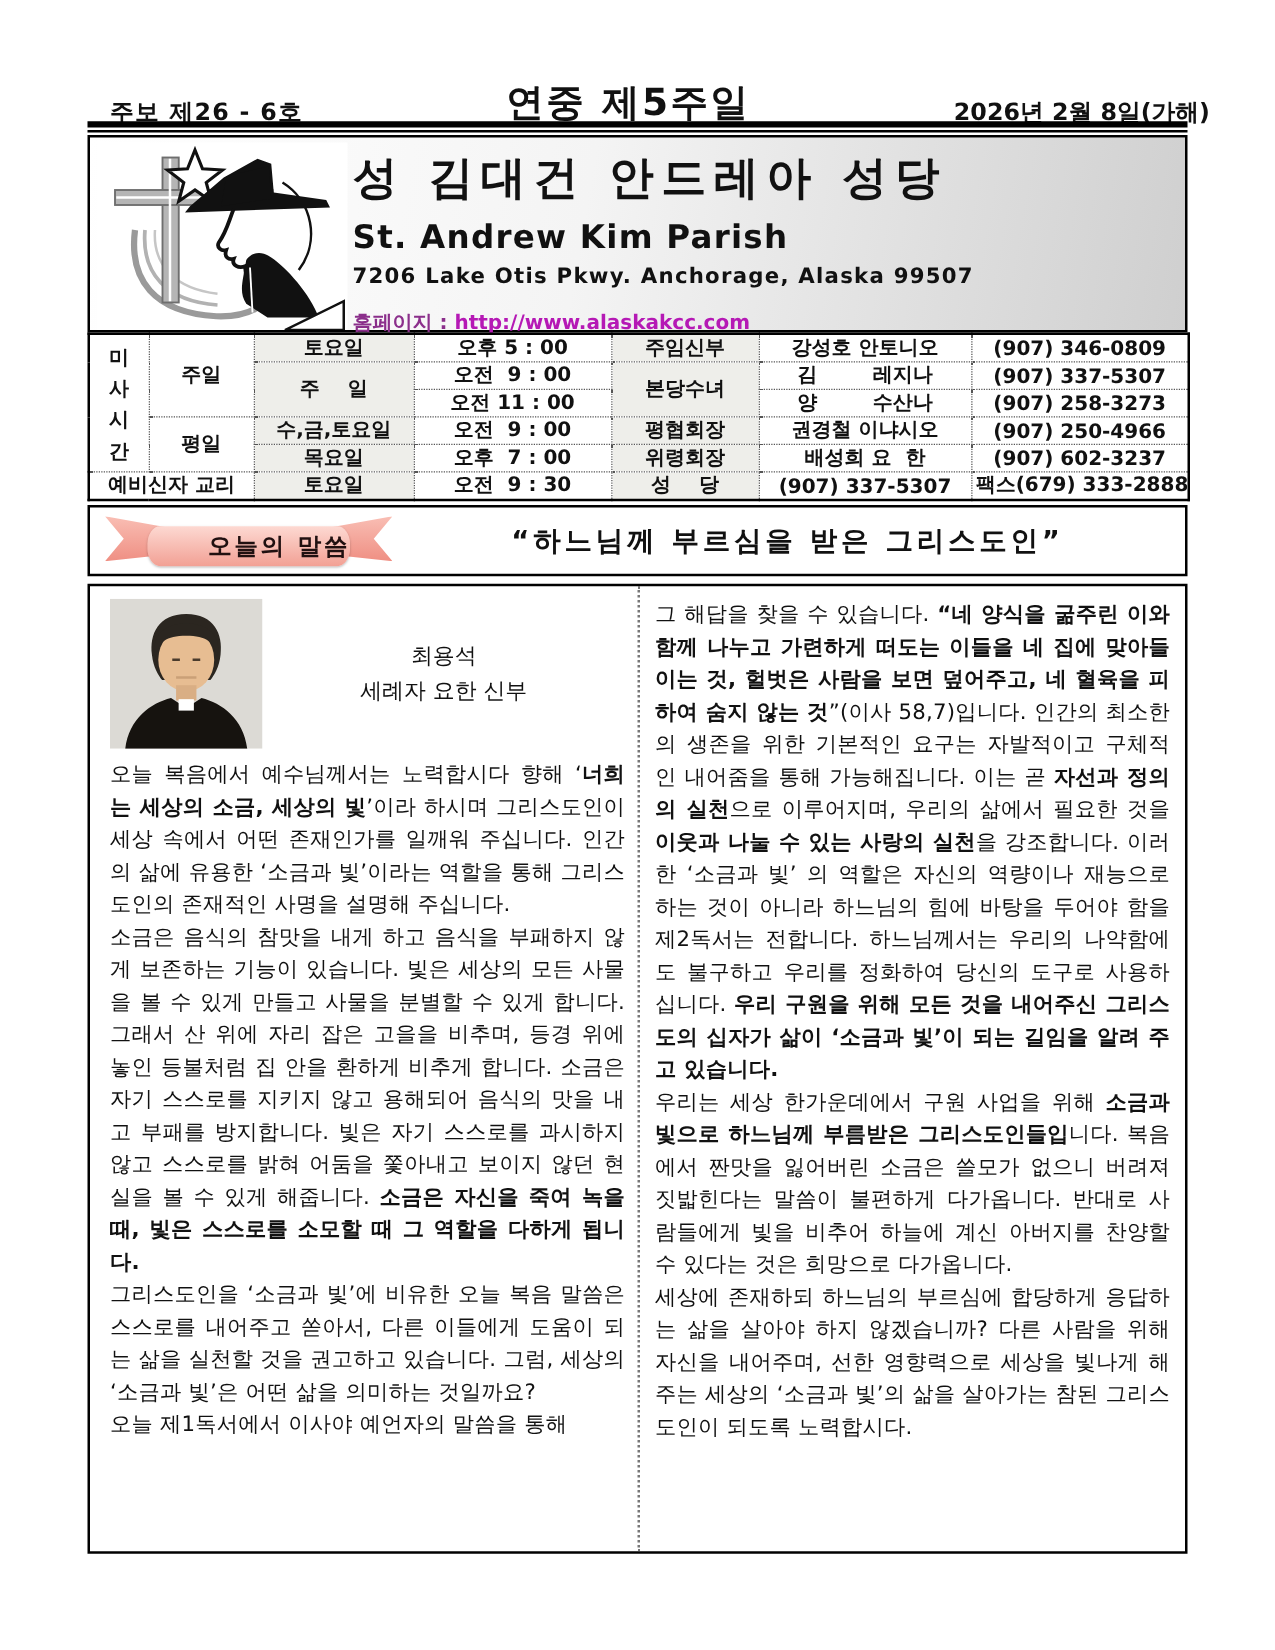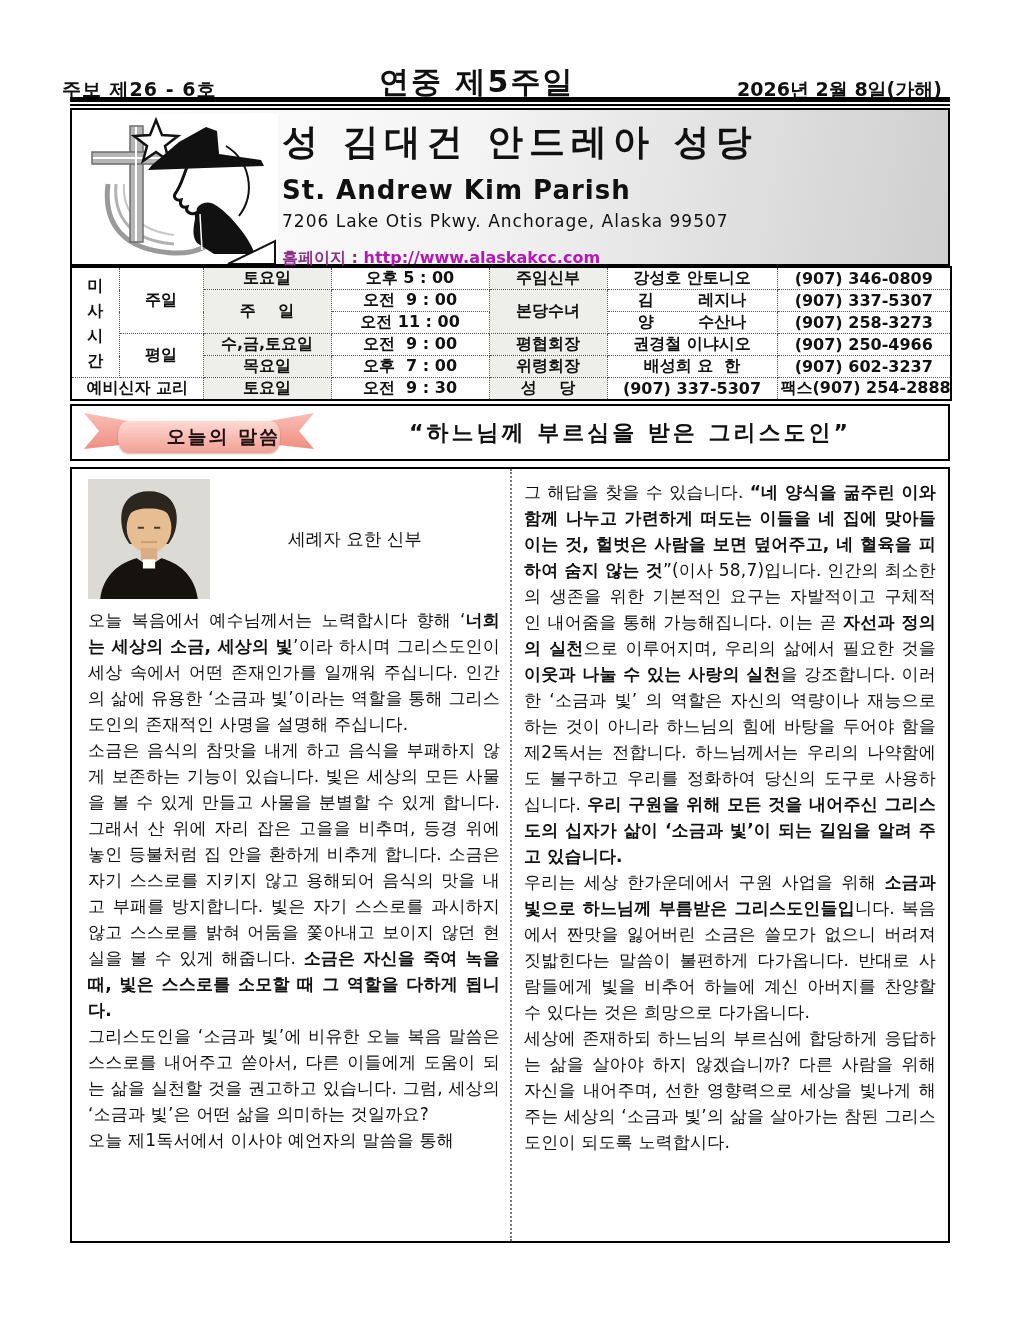--- a/index.html
+++ b/index.html
@@ -1,36 +1,36 @@
 <!DOCTYPE html>
 <html><head>
 <meta charset="utf-8">
 <style>
   * { margin:0; padding:0; box-sizing:border-box; }
   body { background:#888; font-family:"DejaVu Sans", sans-serif; }
   .page { position:relative; width:1020px; height:1320px; background:#ffffff; margin:0 auto; overflow:hidden; color:#111; }
 
   
-  .masthead { position:absolute; top:62px; left:62px; width:880px; display:flex; justify-content:space-between; align-items:flex-end; }
+  .masthead { position:absolute; top:62px; left:88px; width:880px; display:flex; justify-content:space-between; align-items:flex-end; }
   .mast-issue { font-size:19px; font-weight:bold; letter-spacing:1px; }
   .mast-title { font-size:30px; font-weight:bold; letter-spacing:2px; }
   .mast-date  { font-size:19px; font-weight:bold; }
   .mast-rule  { position:absolute; top:97px; left:70px; width:880px; }
   .mast-rule .r1 { height:5px; background:#000; }
   .mast-rule .r2 { height:2px; background:#000; margin-top:2px; }
 
   
   .parish-box { position:absolute; top:108px; left:70px; width:880px; height:158px; border:2px solid #000;
                 background:linear-gradient(100deg,#ffffff 0%,#f4f4f4 45%,#cfcfcf 100%); }
   .logo-wrap { position:absolute; left:6px; top:4px; width:200px; height:150px; background:#fff; }
   .logo-wrap svg { width:100%; height:100%; }
   .parish-text { position:absolute; left:210px; top:8px; width:660px; }
   .parish-kr { font-size:36px; font-weight:bold; letter-spacing:6px; }
   .parish-en { font-size:26px; font-weight:bold; margin-top:8px; letter-spacing:1px; }
-  .parish-addr { font-size:17px; font-weight:normal; margin-top:6px; letter-spacing:1px; }
+  .parish-addr { font-size:17px; font-weight:bold; margin-top:6px; letter-spacing:1px; }
   .parish-home { font-size:16px; font-weight:bold; margin-top:17px; }
   .home-label { color:#8b2f8b; }
   .home-url { color:#b519b5; text-decoration:none; }
 
   
   .info-table-wrap { position:absolute; top:266px; left:70px; width:880px; }
   table.info { width:100%; border-collapse:collapse; table-layout:fixed; border:2px solid #000; }
   table.info td { border:1px dotted #555; font-size:16px; font-weight:bold; text-align:center; height:22px; padding:0 3px; white-space:pre; overflow:hidden; }
   td.shade { background:#eeeeea; }
   td.mid { border-left:2px solid #000; }
@@ -157,21 +157,21 @@
         <td class="shade mid">위령회장</td>
         <td>배성희 요  한</td>
         <td>(907) 602-3237</td>
       </tr>
       <tr>
         <td colspan="2">예비신자 교리</td>
         <td class="shade">토요일</td>
         <td>오전  9 : 30</td>
         <td class="shade mid">성    당</td>
         <td>(907) 337-5307</td>
-        <td>팩스(907) 254-2888</td>
+        <td>팩스(679) 333-2888</td>
       </tr>
     </tbody>
       </table>
   </div>
 
   <div class="banner-box">
     <div class="ribbon">
       <div class="tail l"></div>
       <div class="tail r"></div>
       <div class="band">
@@ -193,20 +193,21 @@
             <ellipse cx="60" cy="48" rx="22" ry="25" fill="#e7bd92"></ellipse>
             <path d="M36 46 C33 38 36 28 43 24 C51 18 69 18 77 24 C84 28 87 38 84 46 C82 34 76 29 60 29 C44 29 38 34 36 46 Z" fill="#2b2620"></path>
             <path d="M49 48 L55 48 M65 48 L71 48" stroke="#4a3b2c" stroke-width="2"></path>
             <path d="M52 62 L68 62" stroke="#caa077" stroke-width="2"></path>
             <rect x="52" y="68" width="16" height="12" fill="#d9ae84"></rect>
             <path d="M12 118 C15 94 32 82 48 78 L60 86 L72 78 C88 82 105 94 108 118 Z" fill="#16130f"></path>
             <rect x="54" y="79" width="12" height="9" fill="#ffffff"></rect>
           </svg>
         </div>
         <div class="author-text">
+          <span>최용석</span>
           <span>세례자 요한 신부</span>
         </div>
       </div>
       <p class="para"><span>오늘 복음에서 예수님께서는 노력합시다 향해 ‘</span><span style="font-weight: bold;">너희는 세상의 소금, 세상의 빛</span><span>’이라 하시며 그리스도인이 세상 속에서 어떤 존재인가를 일깨워 주십니다. 인간의 삶에 유용한 ‘소금과 빛’이라는 역할을 통해 그리스도인의 존재적인 사명을 설명해 주십니다.</span></p>
       <p class="para"><span>소금은 음식의 참맛을 내게 하고 음식을 부패하지 않게 보존하는 기능이 있습니다. 빛은 세상의 모든 사물 을 볼 수 있게 만들고 사물을 분별할 수 있게 합니다. 그래서 산 위에 자리 잡은 고을을 비추며, 등경 위에 놓인 등불처럼 집 안을 환하게 비추게 합니다. 소금은 자기 스스로를 지키지 않고 용해되어 음식의 맛을 내고 부패를 방지합니다. 빛은 자기 스스로를 과시하지 않고 스스로를 밝혀 어둠을 쫓아내고 보이지 않던 현실을 볼 수 있게 해줍니다. </span><span style="font-weight: bold;">소금은 자신을 죽여 녹을 때, 빛은 스스로를 소모할 때 그 역할을 다하게 됩니다.</span></p>
       <p class="para"><span>그리스도인을 ‘소금과 빛’에 비유한 오늘 복음 말씀은 스스로를 내어주고 쏟아서, 다른 이들에게 도움이 되는 삶을 실천할 것을 권고하고 있습니다. 그럼, 세상의 ‘소금과 빛’은 어떤 삶을 의미하는 것일까요?</span></p>
       <p class="para"><span>오늘 제1독서에서 이사야 예언자의 말씀을 통해</span></p>
     </div>
 
     <div class="col right">

